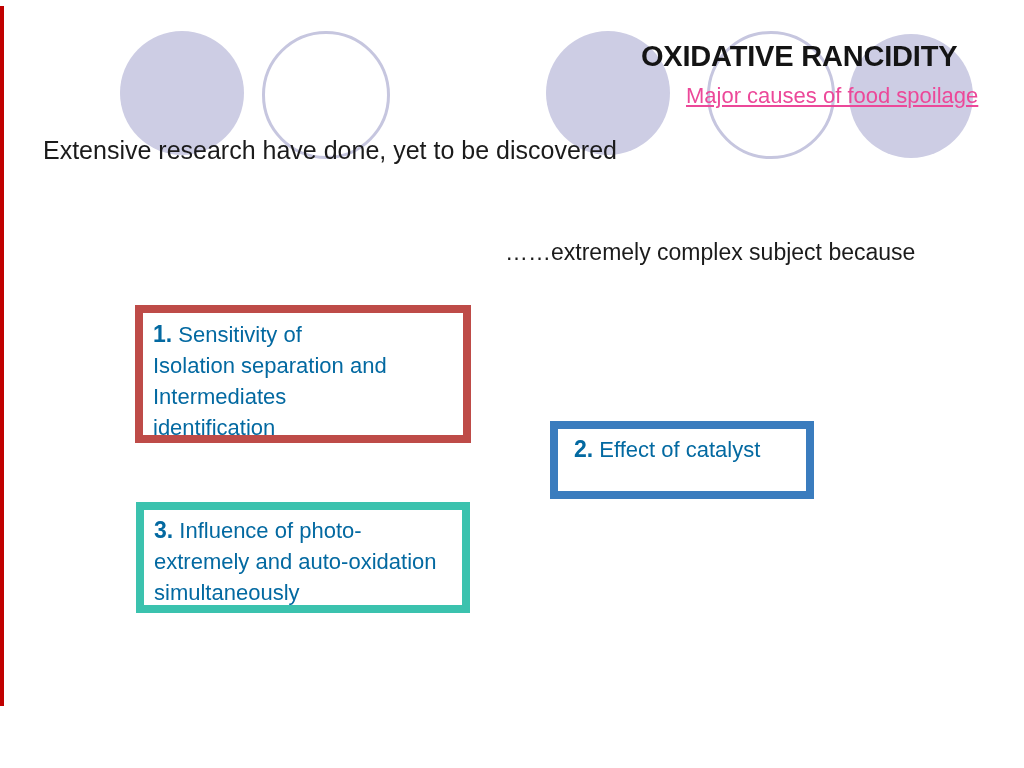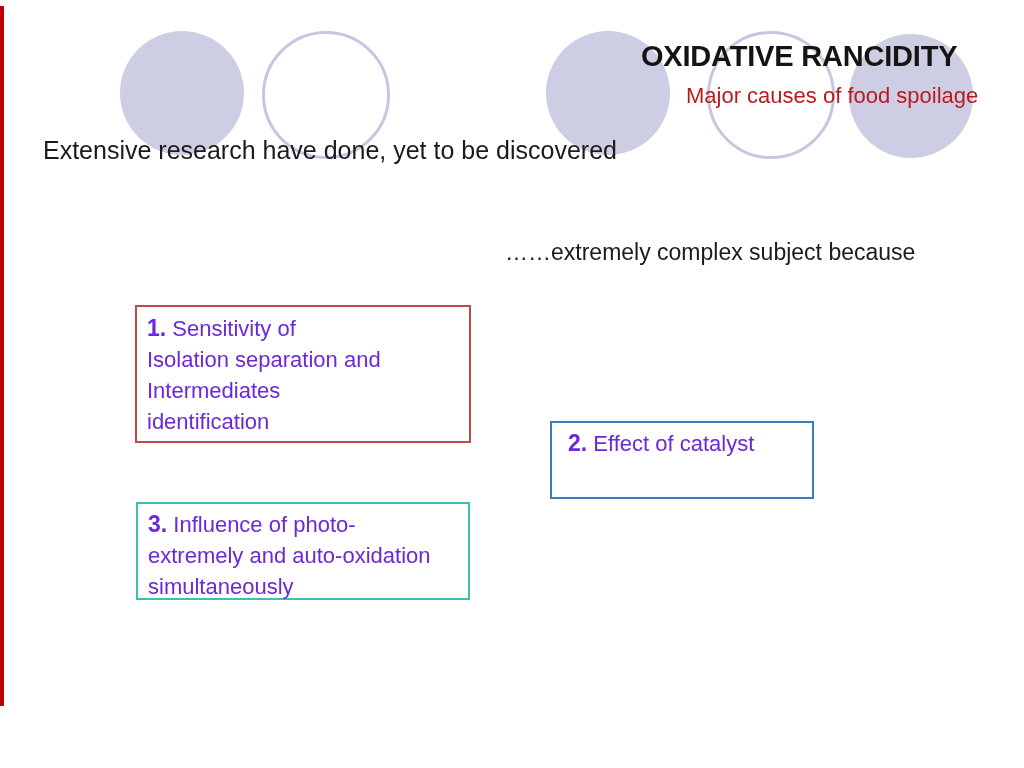--- a/index.html
+++ b/index.html
@@ -39,47 +39,48 @@
     font-size: 29px;
     font-weight: 700;
     letter-spacing: -0.2px;
     color: #141414;
     white-space: nowrap;
   }
   .subtitle {
     position: absolute;
     left: 686px; top: 83px;
     font-size: 22px;
-    color: #b91c1c;
+    color: #ec4899;
     white-space: nowrap;
+    text-decoration: underline;
   }
   .line1 {
     position: absolute;
     left: 43px; top: 136px;
     font-size: 25px;
     white-space: nowrap;
   }
   .line2 {
     position: absolute;
     left: 505px; top: 239px;
     font-size: 23px;
     white-space: nowrap;
   }
 
   .txtbox {
     position: absolute;
-    border: 2px solid #f97316;
+    border: 8px solid #f97316;
     background: transparent;
     font-size: 22px;
-    color: #6d28d9;
+    color: #0369a1;
   }
   .txtbox .num { font-weight: 700; font-size: 23px; }
   .box1 { left: 135px; top: 305px; width: 336px; height: 138px; padding: 6px 10px; line-height: 31px; }
   .box2 { left: 502px; top: 421px; width: 264px; height: 78px;  padding: 4px 16px; line-height: 33px; margin-left: 48px; }
-  .box3 { left: 136px; top: 502px; width: 334px; height: 98px; padding: 5px 10px; line-height: 31px; }
+  .box3 { left: 136px; top: 502px; width: 334px; height: 111px; padding: 5px 10px; line-height: 31px; }
   .box4 { left: 487px; top: 627px; width: 309px; height: 77px;  padding: 4px 10px; line-height: 32px; }
 </style>
 </head>
 <body>
 
 <div class="slide">
 
   <div class="accent-bar" style="background: rgb(192, 0, 0);"></div>
 
   <div class="circle filled c1" style="background: rgb(205, 205, 228);"></div>

